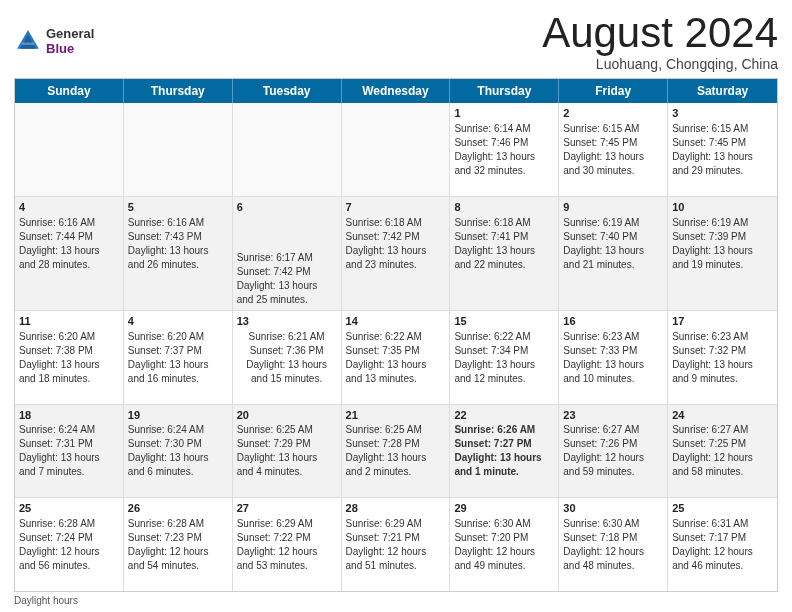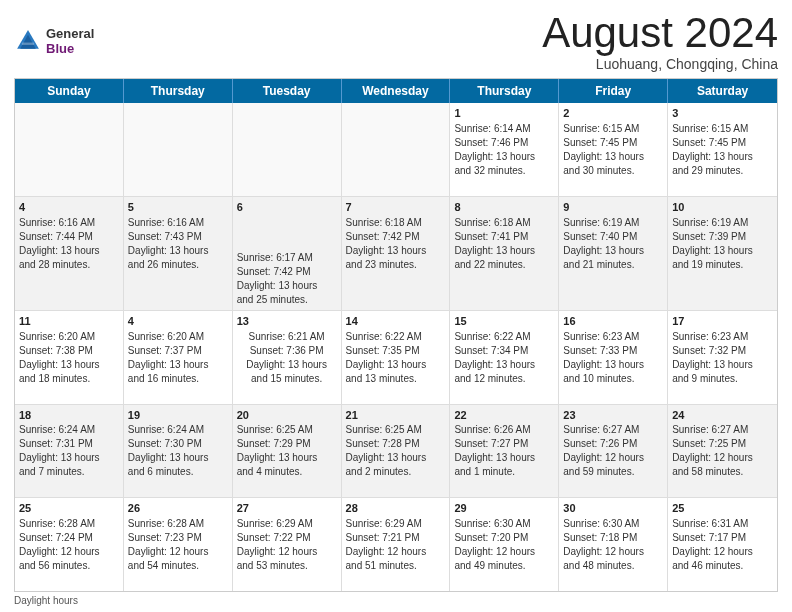--- a/index.html
+++ b/index.html
@@ -305,21 +305,21 @@
           </div>
           <div class="cal-cell alt-row">
             <span class="day-num">21</span>
             <div class="cell-info" style="white-space: pre-line;">Sunrise: 6:25 AM
 Sunset: 7:28 PM
 Daylight: 13 hours
 and 2 minutes.</div>
           </div>
           <div class="cal-cell alt-row">
             <span class="day-num">22</span>
-            <div class="cell-info" style="white-space: pre-line;">Sunrise: 6:26 AM
+            <div class="cell-info" style="white-space: pre-line; font-weight: bold;">Sunrise: 6:26 AM
 Sunset: 7:27 PM
 Daylight: 13 hours
 and 1 minute.</div>
           </div>
           <div class="cal-cell alt-row">
             <span class="day-num">23</span>
             <div class="cell-info" style="white-space: pre-line;">Sunrise: 6:27 AM
 Sunset: 7:26 PM
 Daylight: 12 hours
 and 59 minutes.</div>

